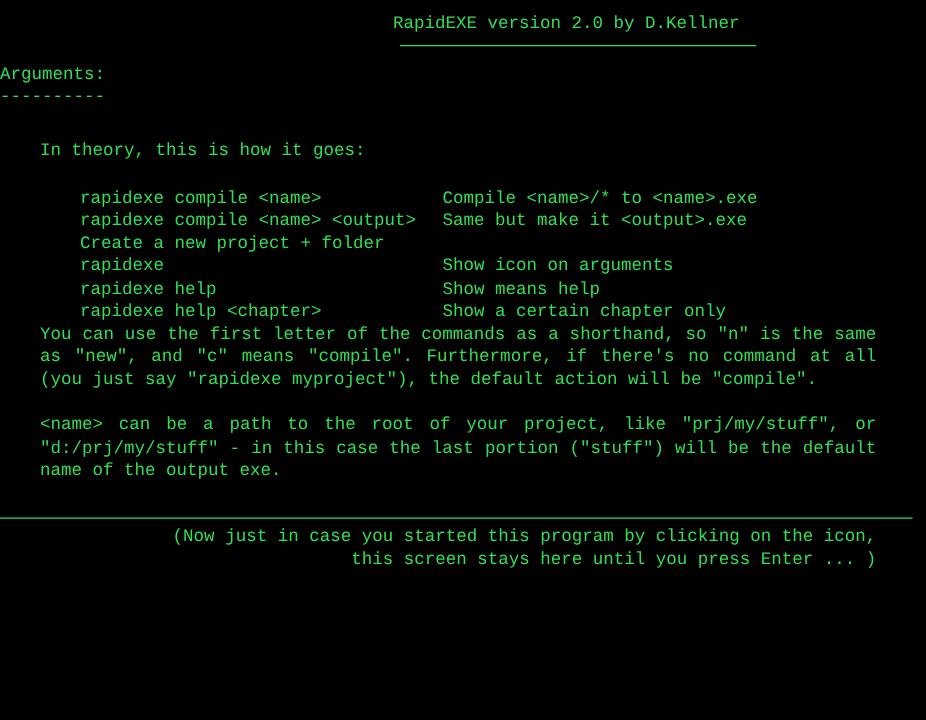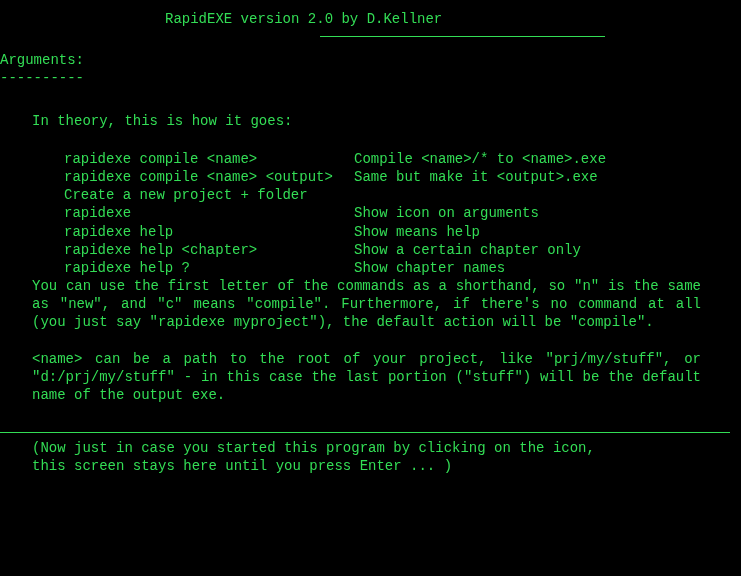--- a/index.html
+++ b/index.html
@@ -12,20 +12,21 @@
       color: #33dd55;
       font-family: 'Consolas', 'Courier New', monospace;
       font-size: 14px;
       line-height: 1.3;
       width: 741px;
       height: 576px;
       overflow: hidden;
       padding: 0;
     }
     .header-title {
+      text-align: center;
       padding-top: 10px;
       padding-left: 165px;
     }
     .header-underline {
       text-align: center;
       border-bottom: 1px solid #33dd55;
       width: 285px;
       margin-left: 320px;
       margin-top: 8px;
       margin-bottom: 14px;
@@ -69,20 +70,21 @@
     .footer-divider {
       border-bottom: 1px solid #33dd55;
       width: 730px;
       margin-left: 0;
       margin-top: 28px;
       margin-bottom: 6px;
     }
     .footer-text {
       padding-left: 32px;
       padding-right: 40px;
+      text-align: right;
     }
     .footer-line {
       white-space: pre-wrap;
     }
   </style>
 </head>
 <body>
 
 <div class="header-title">RapidEXE version 2.0 by D.Kellner</div>
 <div class="header-underline"></div>
@@ -110,24 +112,20 @@
       <span class="cmd-right">Show icon on arguments</span>
     </div>
     <div class="command-row">
       <span class="cmd-left">rapidexe help</span>
       <span class="cmd-right">Show means help</span>
     </div>
     <div class="command-row">
       <span class="cmd-left">rapidexe help &lt;chapter&gt;</span>
       <span class="cmd-right">Show a certain chapter only</span>
     </div>
-    <div class="command-row">
-      <span class="cmd-left">rapidexe help ?</span>
-      <span class="cmd-right">Show chapter names</span>
-    </div>
   </div>
 
   <div class="paragraph">You can use the first letter of the commands as a shorthand, so "n" is the same as "new", and "c" means "compile". Furthermore, if there's no command at all (you just say "rapidexe myproject"), the default action will be "compile".</div>
   <div class="paragraph">&lt;name&gt; can be a path to the root of your project, like "prj/my/stuff", or "d:/prj/my/stuff" - in this case the last portion ("stuff") will be the default name of the output exe.</div>
 
   <div class="footer-divider"></div>
 
   <div class="footer-text">
     <div class="footer-line">(Now just in case you started this program by clicking on the icon,</div>
     <div class="footer-line">this screen stays here until you press Enter ... )</div>

